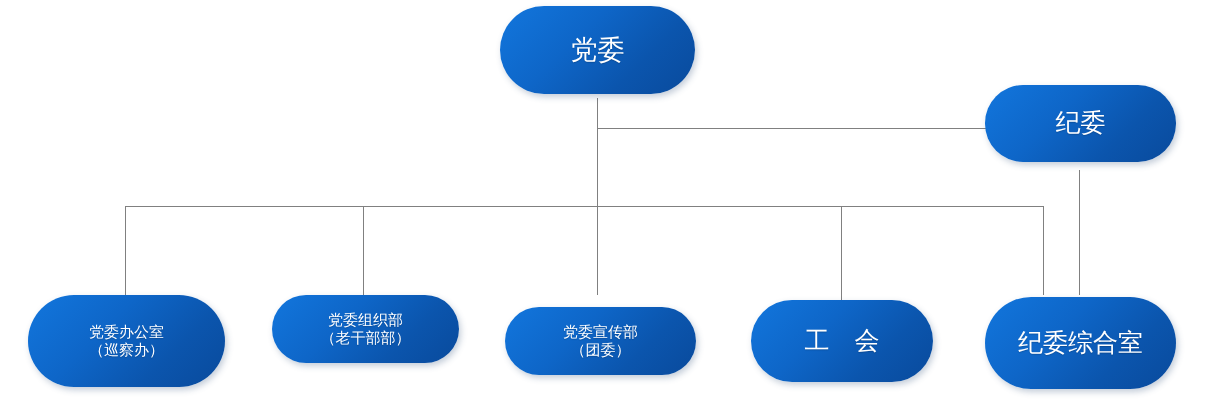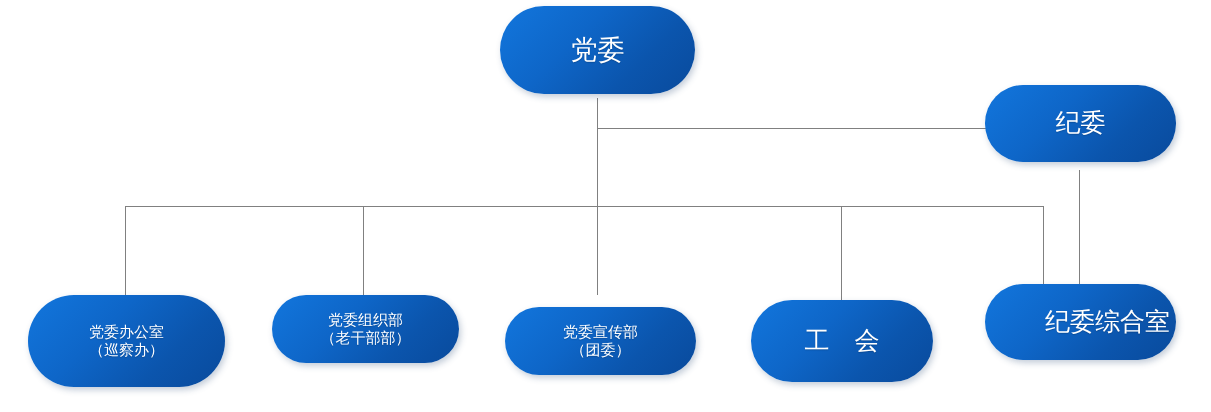--- a/index.html
+++ b/index.html
@@ -84,17 +84,17 @@
         <span class="node-label">党委组织部
 （老干部部）</span>
       </div>
       <div class="node size-sm" style="left: 505px; top: 307px; width: 191px; height: 68px; border-radius: 46px; color: rgb(255, 255, 255); background: linear-gradient(135deg, rgb(18, 118, 221) 0%, rgb(14, 102, 200) 38%, rgb(11, 85, 173) 70%, rgb(9, 74, 156) 100%);">
         <span class="node-label">党委宣传部
 （团委）</span>
       </div>
       <div class="node size-md" style="left: 751px; top: 300px; width: 182px; height: 82px; border-radius: 41px; color: rgb(255, 255, 255); background: linear-gradient(135deg, rgb(18, 118, 221) 0%, rgb(14, 102, 200) 38%, rgb(11, 85, 173) 70%, rgb(9, 74, 156) 100%); text-align: center;">
         <span class="node-label">工　会</span>
       </div>
-      <div class="node size-md" style="left: 985px; top: 284px; width: 191px; height: 76px; border-radius: 46px; color: rgb(255, 255, 255); background: linear-gradient(135deg, rgb(18, 118, 221) 0%, rgb(14, 102, 200) 38%, rgb(11, 85, 173) 70%, rgb(9, 74, 156) 100%); text-align: right;">
+      <div class="node size-md" style="left: 985px; top: 297px; width: 191px; height: 92px; border-radius: 46px; color: rgb(255, 255, 255); background: linear-gradient(135deg, rgb(18, 118, 221) 0%, rgb(14, 102, 200) 38%, rgb(11, 85, 173) 70%, rgb(9, 74, 156) 100%);">
         <span class="node-label">纪委综合室</span>
       </div>
     </div>
 </div>
 
 </body></html>

